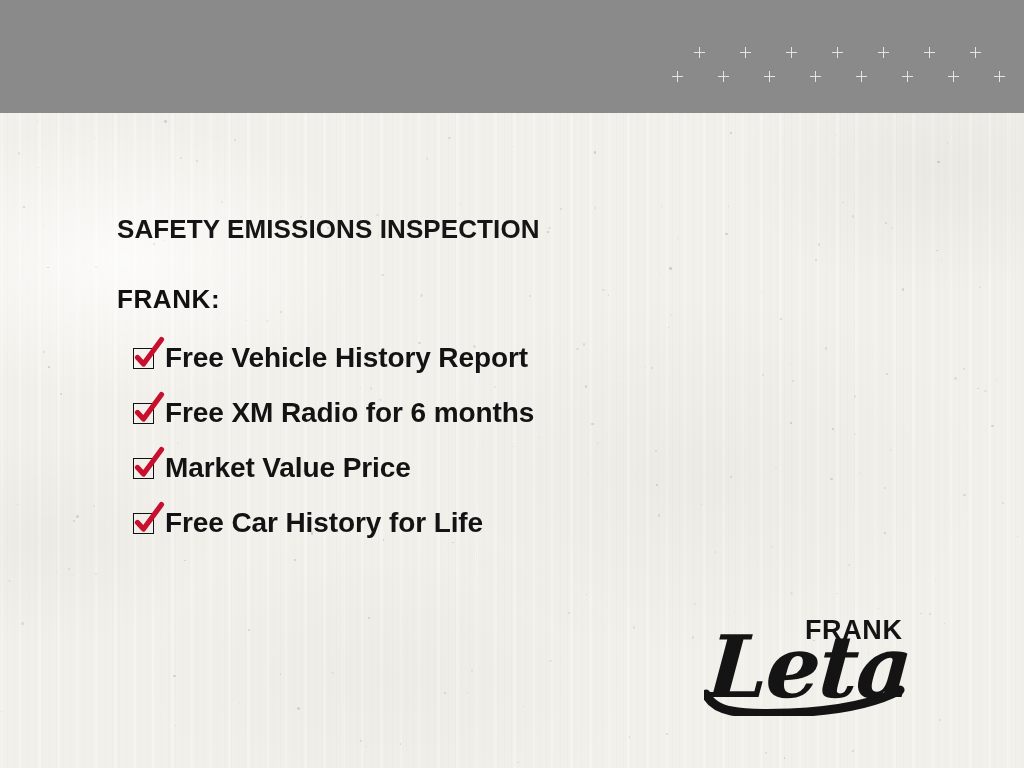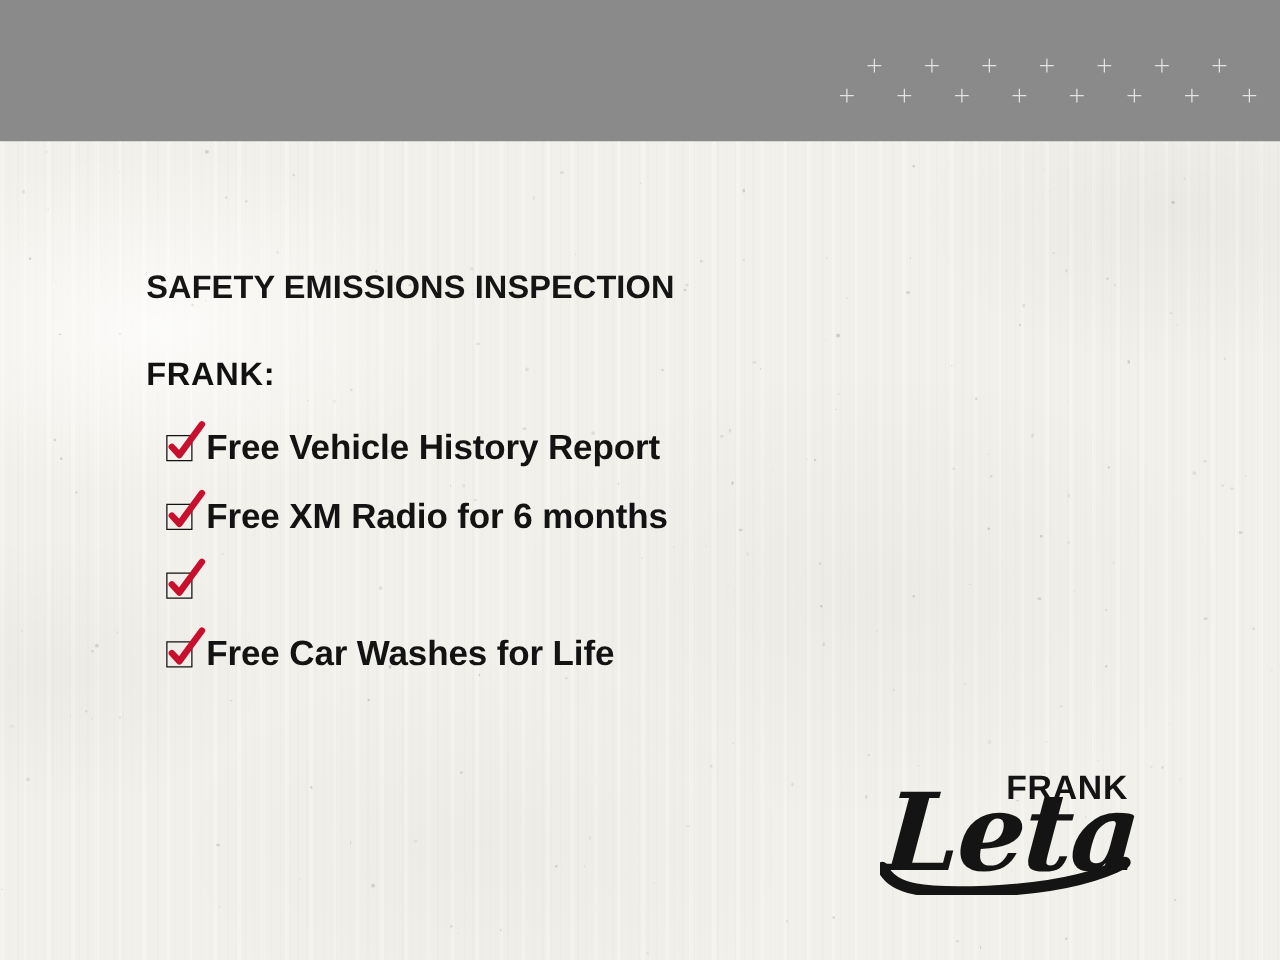--- a/index.html
+++ b/index.html
@@ -464,28 +464,29 @@
             </svg>
           </div>
           <div class="check-label">Free XM Radio for 6 months</div>
         </div>
         <div class="check-row">
           <div class="checkbox">
             <svg viewBox="0 0 34 34">
               <path d="M5.5 20.5 L11.5 27 L29.5 2.5" fill="none" stroke="#c8102e" stroke-width="5.2" stroke-linecap="round" stroke-linejoin="round"></path>
             </svg>
           </div>
+          <div class="check-label">Market Value Price</div>
         </div>
         <div class="check-row">
           <div class="checkbox">
             <svg viewBox="0 0 34 34">
               <path d="M5.5 20.5 L11.5 27 L29.5 2.5" fill="none" stroke="#c8102e" stroke-width="5.2" stroke-linecap="round" stroke-linejoin="round"></path>
             </svg>
           </div>
-          <div class="check-label">Free Car Washes for Life</div>
+          <div class="check-label">Free Car History for Life</div>
         </div>
       </div>
   </div>
 
   <div id="logo">
     <svg id="logo-swash" viewBox="0 0 205 34">
       <path d="M2 12 C10 30 34 33 86 31 C132 29 170 22 196 8" fill="none" stroke="#141414" stroke-width="9" stroke-linecap="round"></path>
     </svg>
     <div id="logo-leta">Leta</div>
     <div id="logo-frank">FRANK</div>

